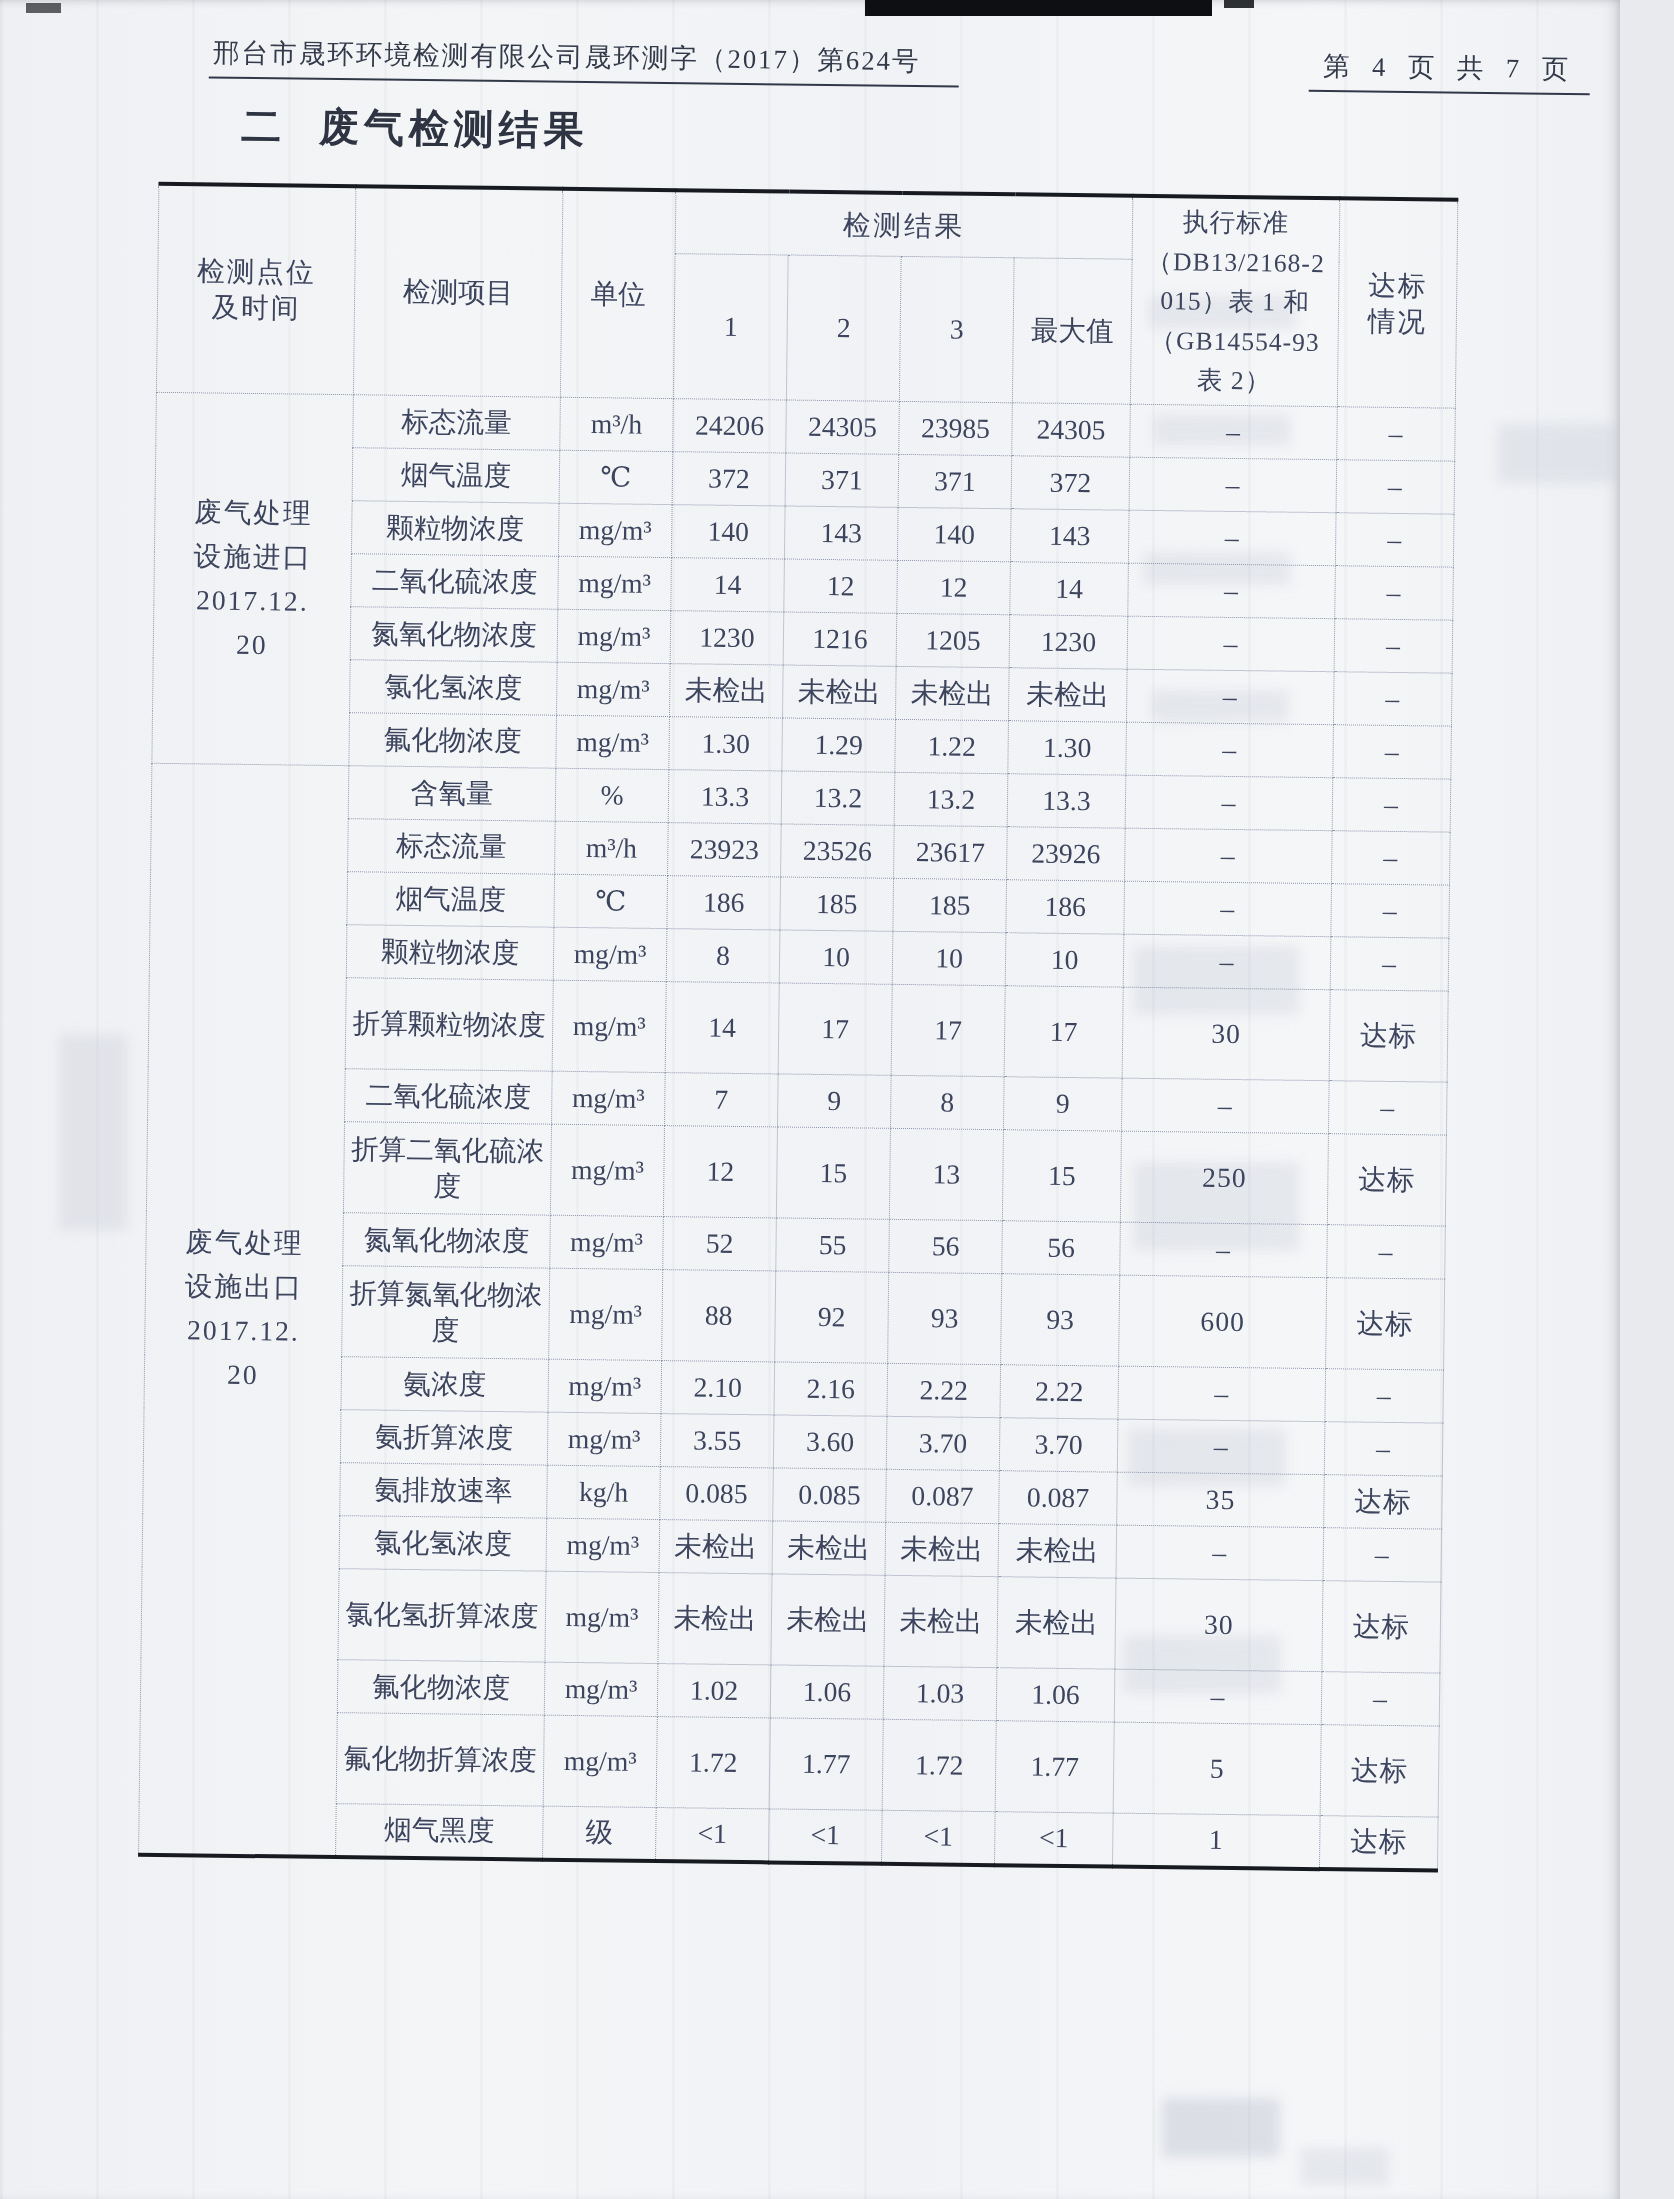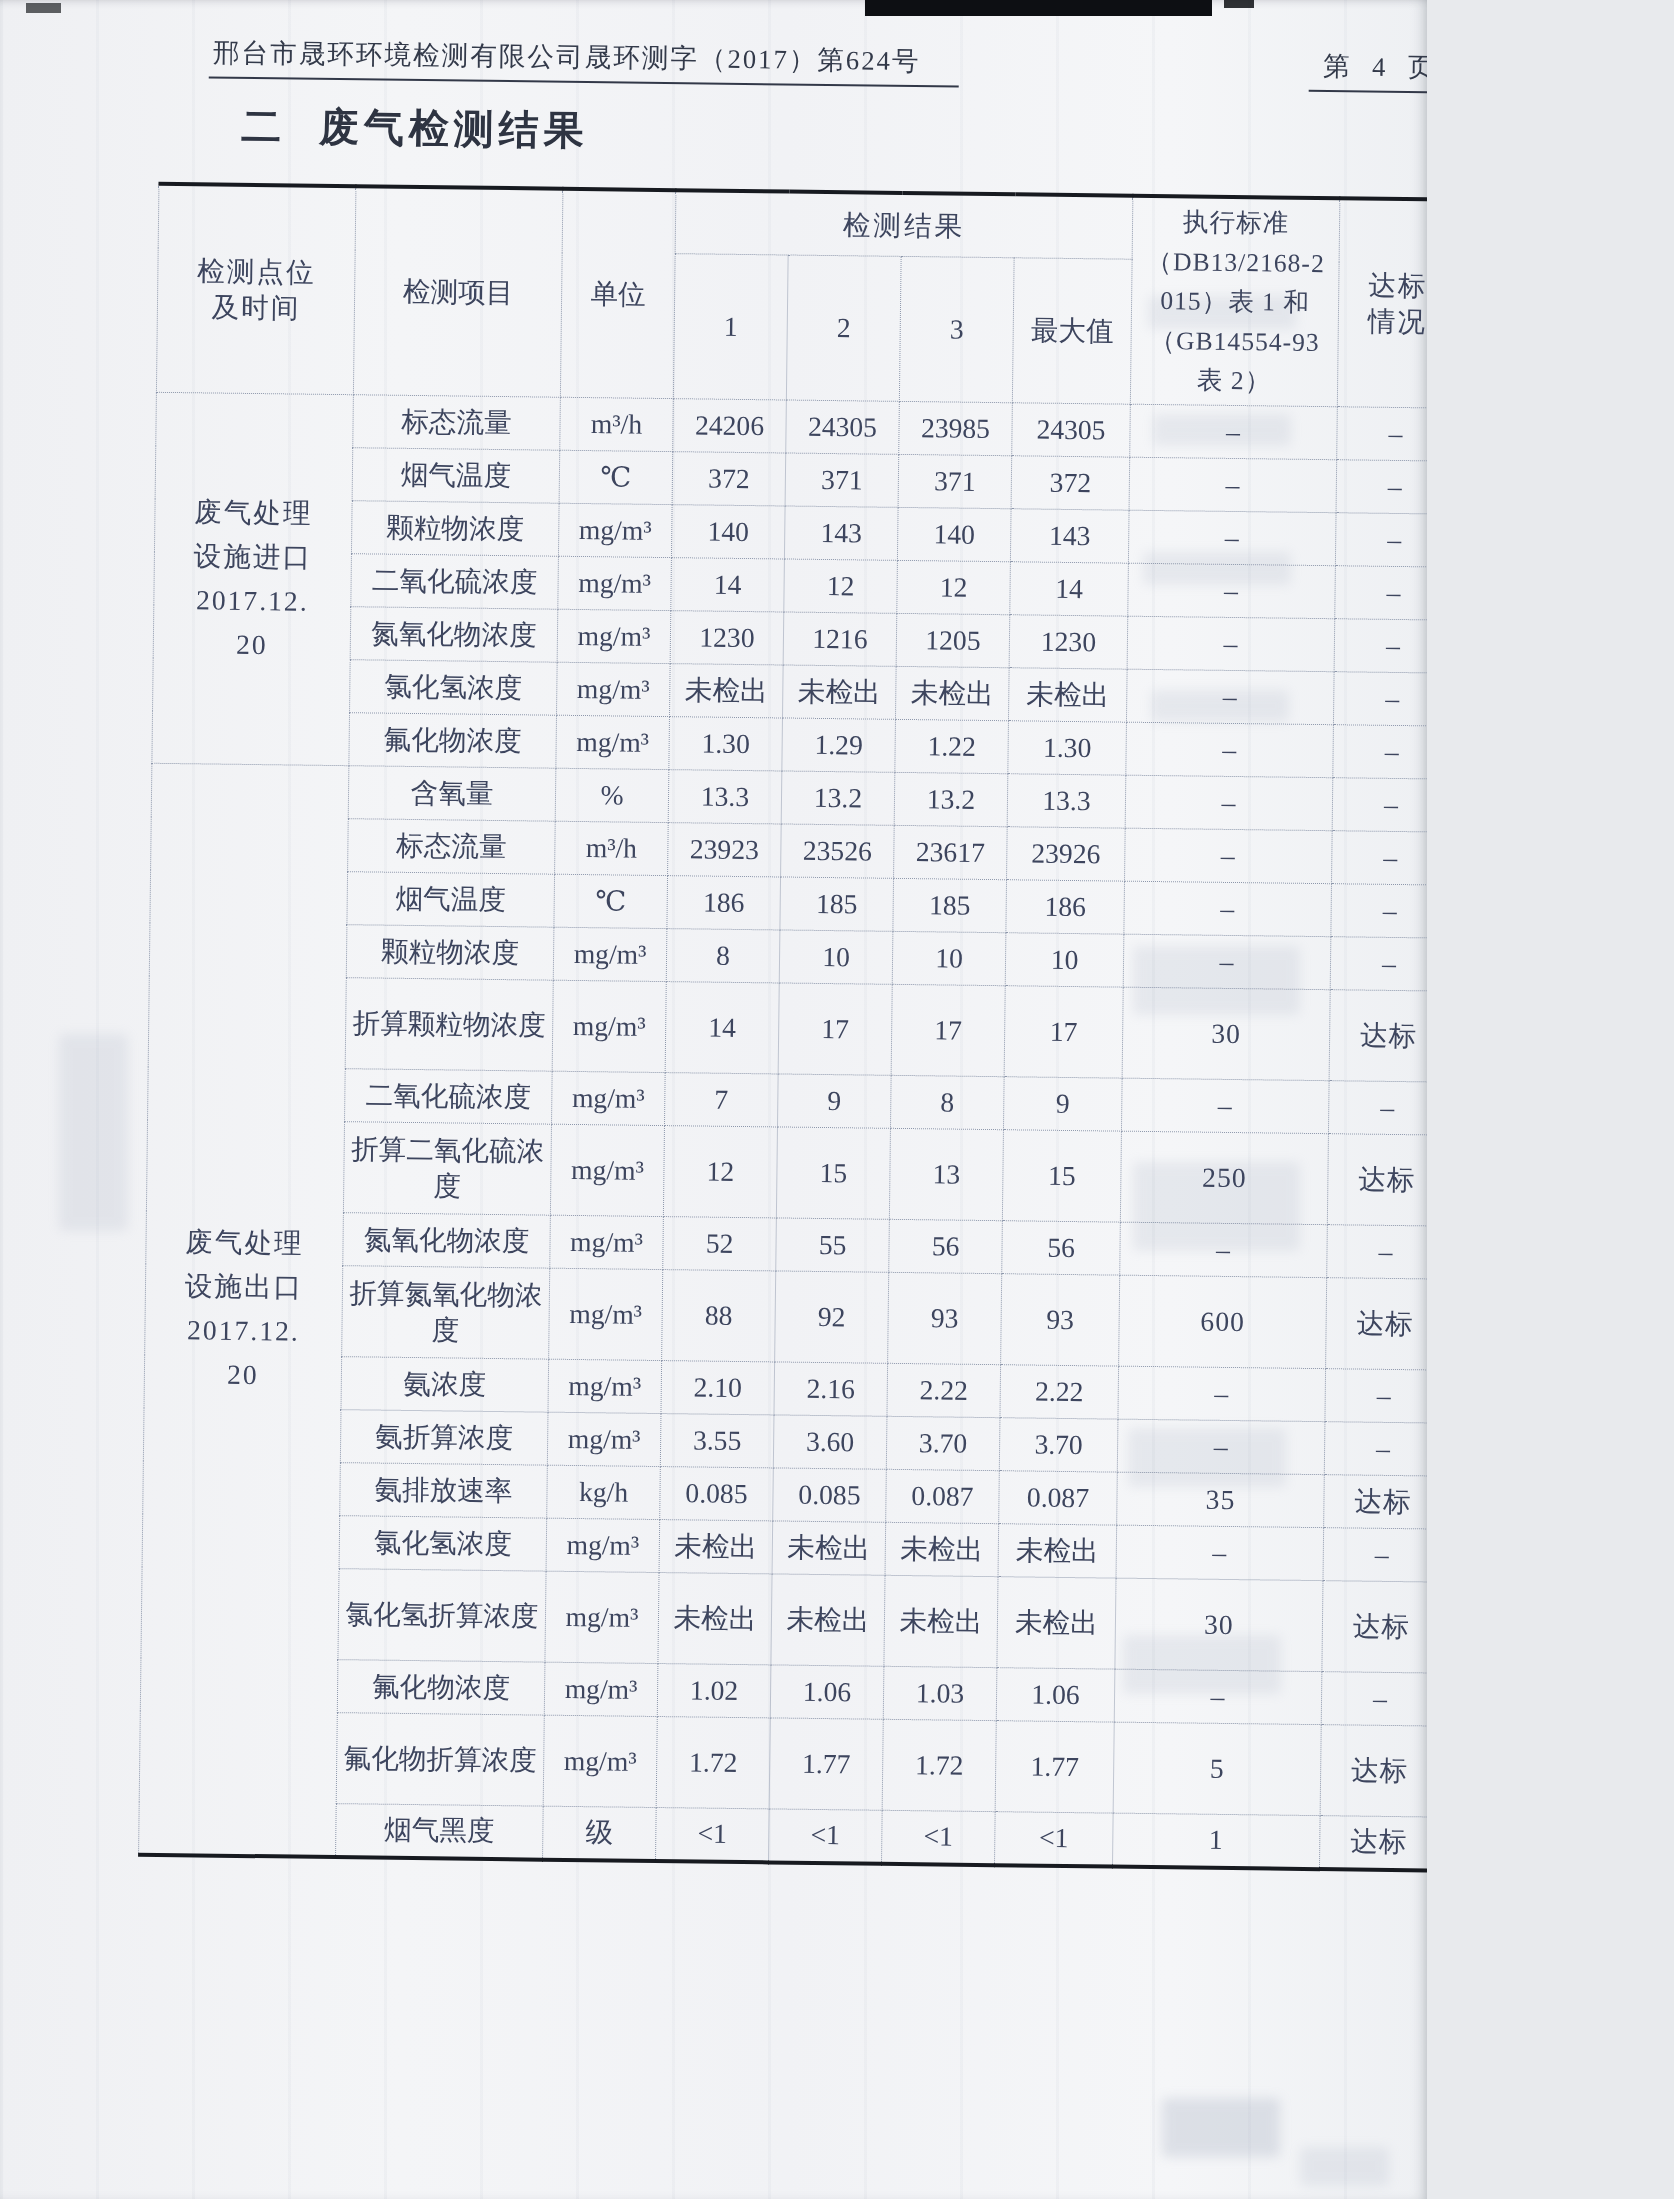--- a/index.html
+++ b/index.html
@@ -2,21 +2,21 @@
 <html><head>
 <meta charset="utf-8">
 <style>
   html,body{margin:0;padding:0;}
   body{
     width:1675px;height:2200px;
     background:#e8eaed;
     font-family:"Liberation Serif","DejaVu Serif",serif;
   }
   .page{
-    position:relative;width:1427px;height:2200px;overflow:hidden;
+    position:relative;width:1620px;height:2200px;overflow:hidden;
     background:
       repeating-linear-gradient(90deg, rgba(208,213,221,.18) 0 3px, rgba(255,255,255,0) 3px 96px),
       linear-gradient(90deg,#eff0f3 0%,#f4f5f7 28%,#f1f2f5 55%,#f5f6f8 82%,#eef0f3 100%);
     box-shadow: inset -7.9px 0 13.8px -5.9px rgba(90,96,110,.35), inset 0 3.9px 9.9px -5.9px rgba(60,64,72,.25);
     color:#3c445c;
   }
   .scan-content{
     position:absolute;left:0;top:0;width:1675px;
     transform:rotate(0.7deg);
     transform-origin:256px 59px;

